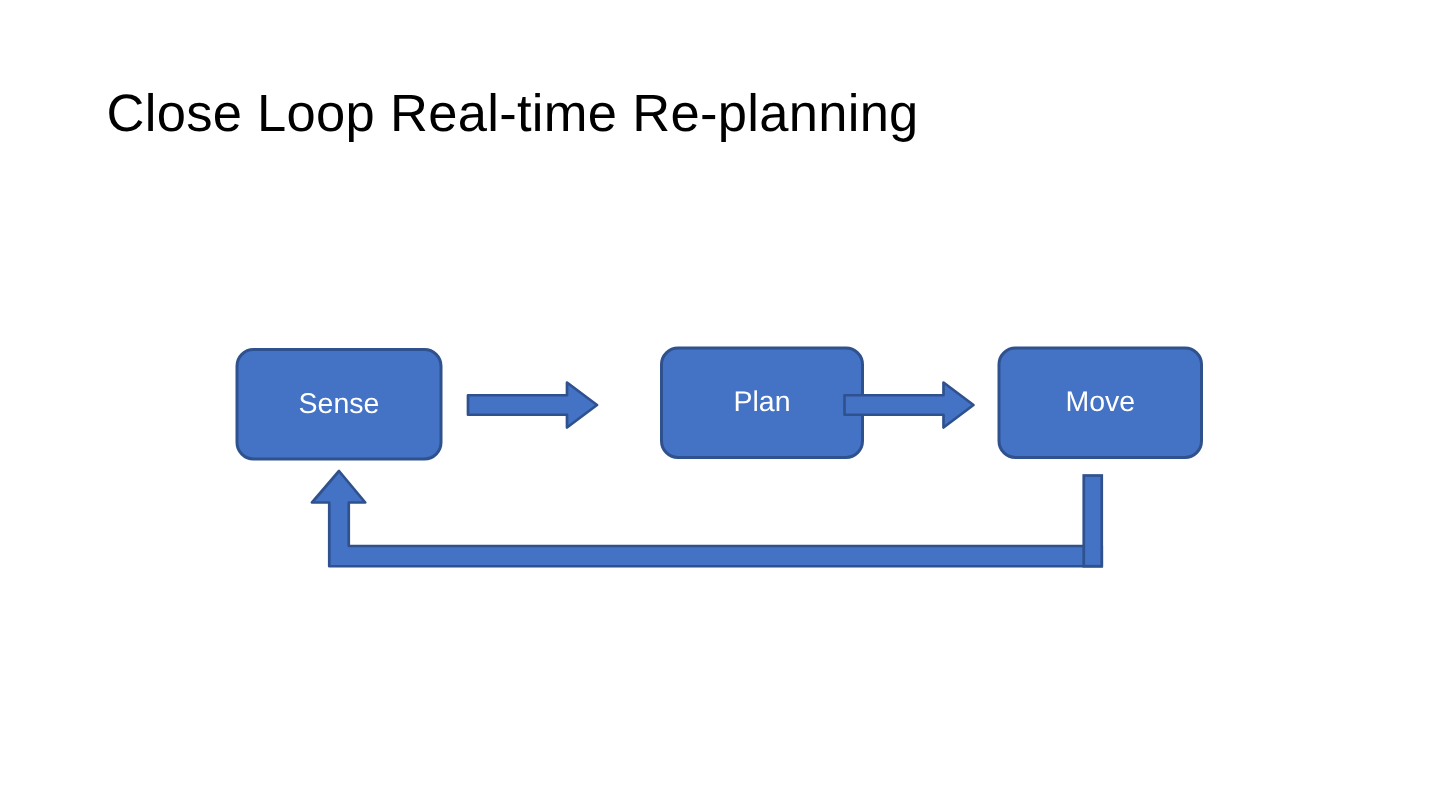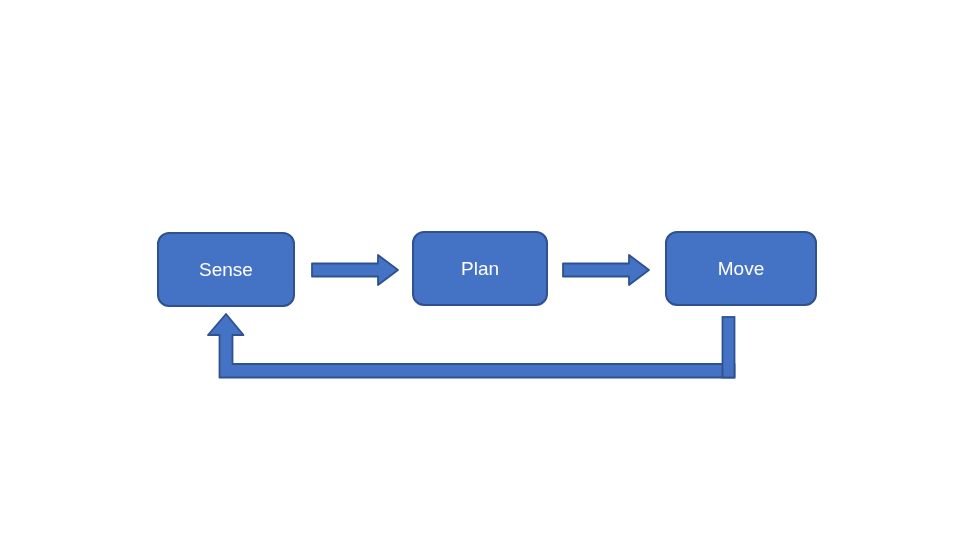--- a/index.html
+++ b/index.html
@@ -32,40 +32,41 @@
     align-items: center;
     justify-content: center;
   }
   .node-label {
     color: var(--label-color, #ffffff);
     font-size: 19px;
     font-weight: 400;
   }
   #node-sense { left: 157px; top: 232px; width: 138px; }
   #node-plan  { left: 412px; top: 231px; width: 136px; }
-  #node-move  { left: 665px; top: 231px; width: 152px; }
+  #node-move  { left: 665px; top: 231px; width: 137px; }
   .connectors {
     position: absolute;
     left: 0;
     top: 0;
     width: 960px;
     height: 540px;
   }
 </style>
 </head>
 <body>
 
 <div class="slide" style="background-color: rgb(255, 255, 255);">
 
+  <div class="slide-title" style="color: rgb(0, 0, 0);">Close Loop Real-time Re-planning</div>
 
   <div class="node" id="node-sense" style="background-color: rgb(68, 114, 196); border-color: rgb(47, 82, 143); text-align: center;">
     <span class="node-label" style="color: rgb(255, 255, 255);">Sense</span>
   </div>
 
-  <div class="node" id="node-plan" style="background-color: rgb(68, 114, 196); border-color: rgb(47, 82, 143);">
+  <div class="node" id="node-plan" style="background-color: rgb(68, 114, 196); border-color: rgb(47, 82, 143); margin-left: 28px;">
     <span class="node-label" style="color: rgb(255, 255, 255);">Plan</span>
   </div>
 
   <div class="node" id="node-move" style="background-color: rgb(68, 114, 196); border-color: rgb(47, 82, 143);">
     <span class="node-label" style="color: rgb(255, 255, 255);">Move</span>
   </div>
 
   <svg class="connectors" viewBox="0 0 960 540" xmlns="http://www.w3.org/2000/svg">
 
     <polygon stroke-width="1.8" stroke-linejoin="round" points="312,263.5 378,263.5 378,255 398,270 378,285 378,276.5 312,276.5" fill="#4472C4" stroke="#2F528F"></polygon>

